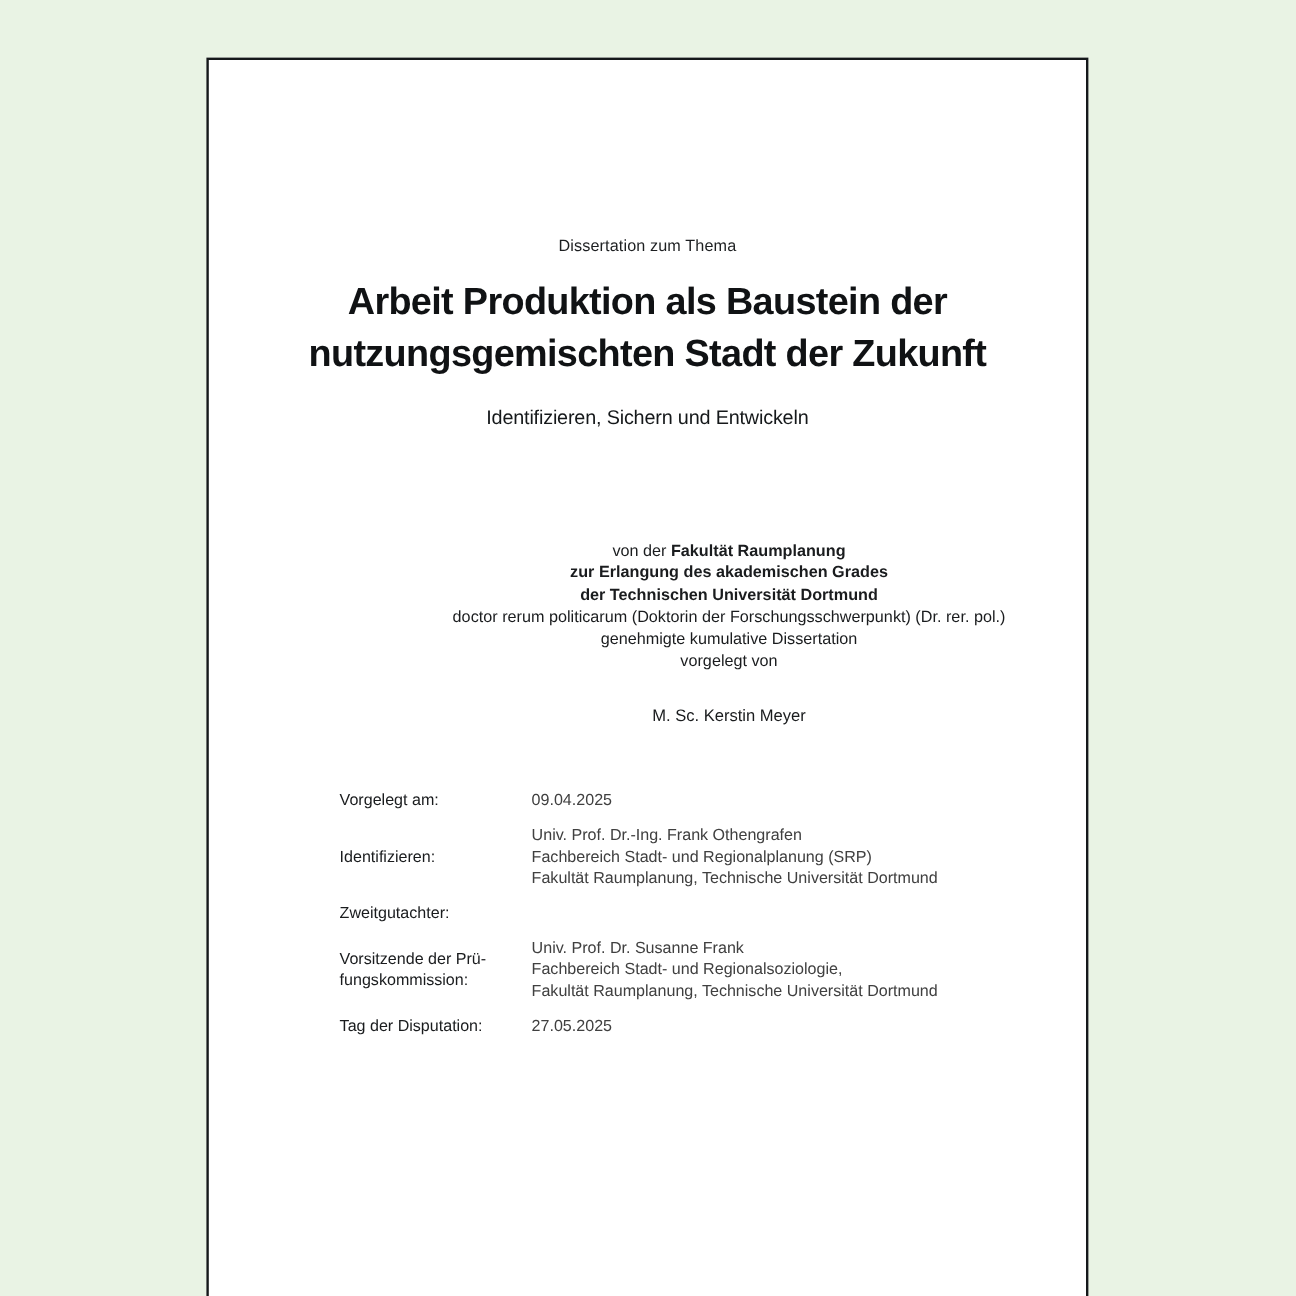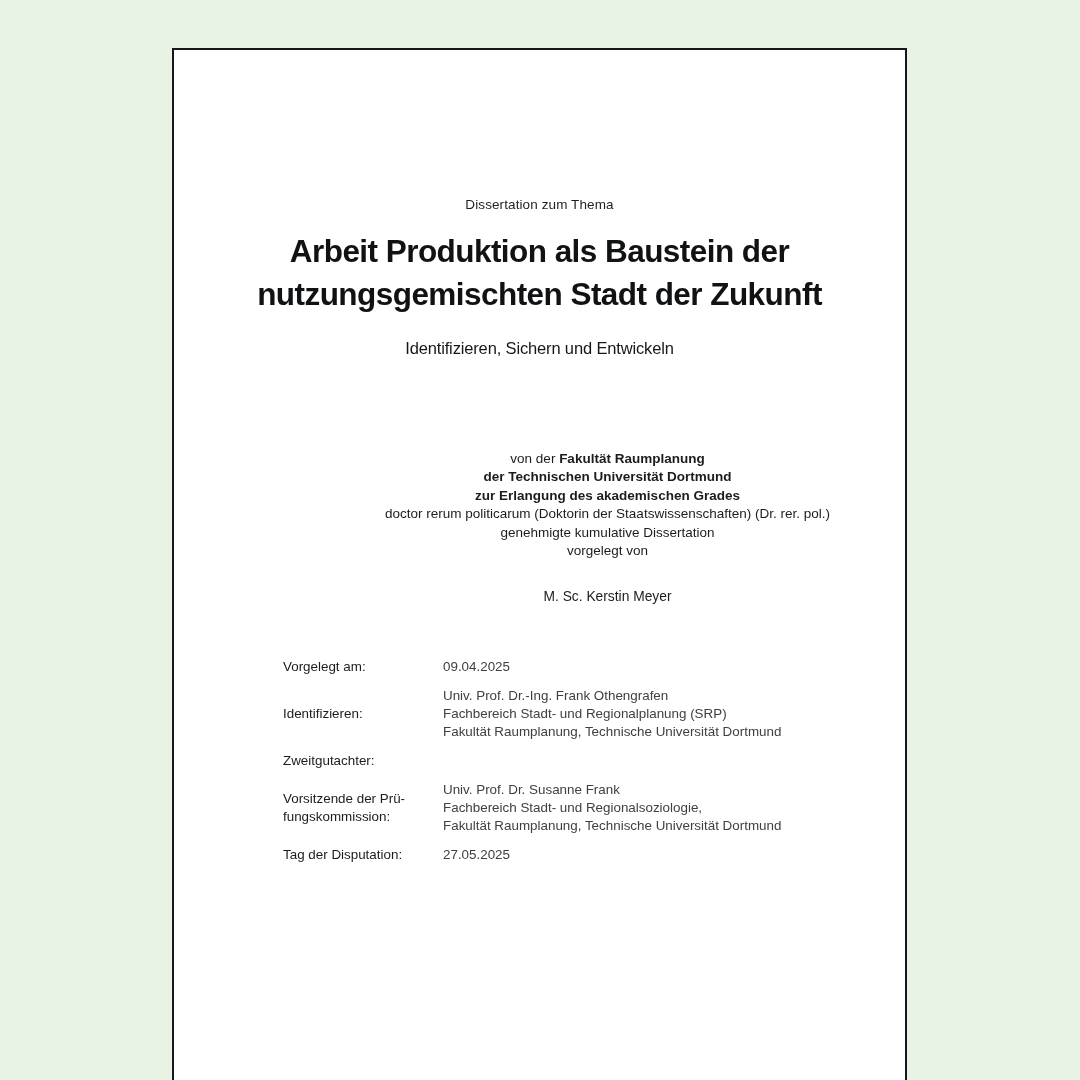--- a/index.html
+++ b/index.html
@@ -131,25 +131,25 @@
         <span class="tline">Arbeit Produktion als Baustein der</span>
         <span class="tline">nutzungsgemischten Stadt der Zukunft</span>
       </h1>
 
       <div class="subtitle">Identifizieren, Sichern und Entwickeln</div>
     </div>
 
     <div class="statement-block">
       <span class="line"><span>von der </span><span class="b">Fakultät Raumplanung</span></span>
 
+      <span class="line b">zur Erlangung des akademischen Grades</span>
+
       <span class="line b">der Technischen Universität Dortmund</span>
 
-      <span class="line b">zur Erlangung des akademischen Grades</span>
-
-      <span class="line">doctor rerum politicarum (Doktorin der Staatswissenschaften) (Dr. rer. pol.)</span>
+      <span class="line">doctor rerum politicarum (Doktorin der Forschungsschwerpunkt) (Dr. rer. pol.)</span>
 
       <span class="line">genehmigte kumulative Dissertation</span>
 
       <span class="line">vorgelegt von</span>
 
       <div class="author-line">M. Sc. Kerstin Meyer</div>
     </div>
 
     <div class="details-block">
 

